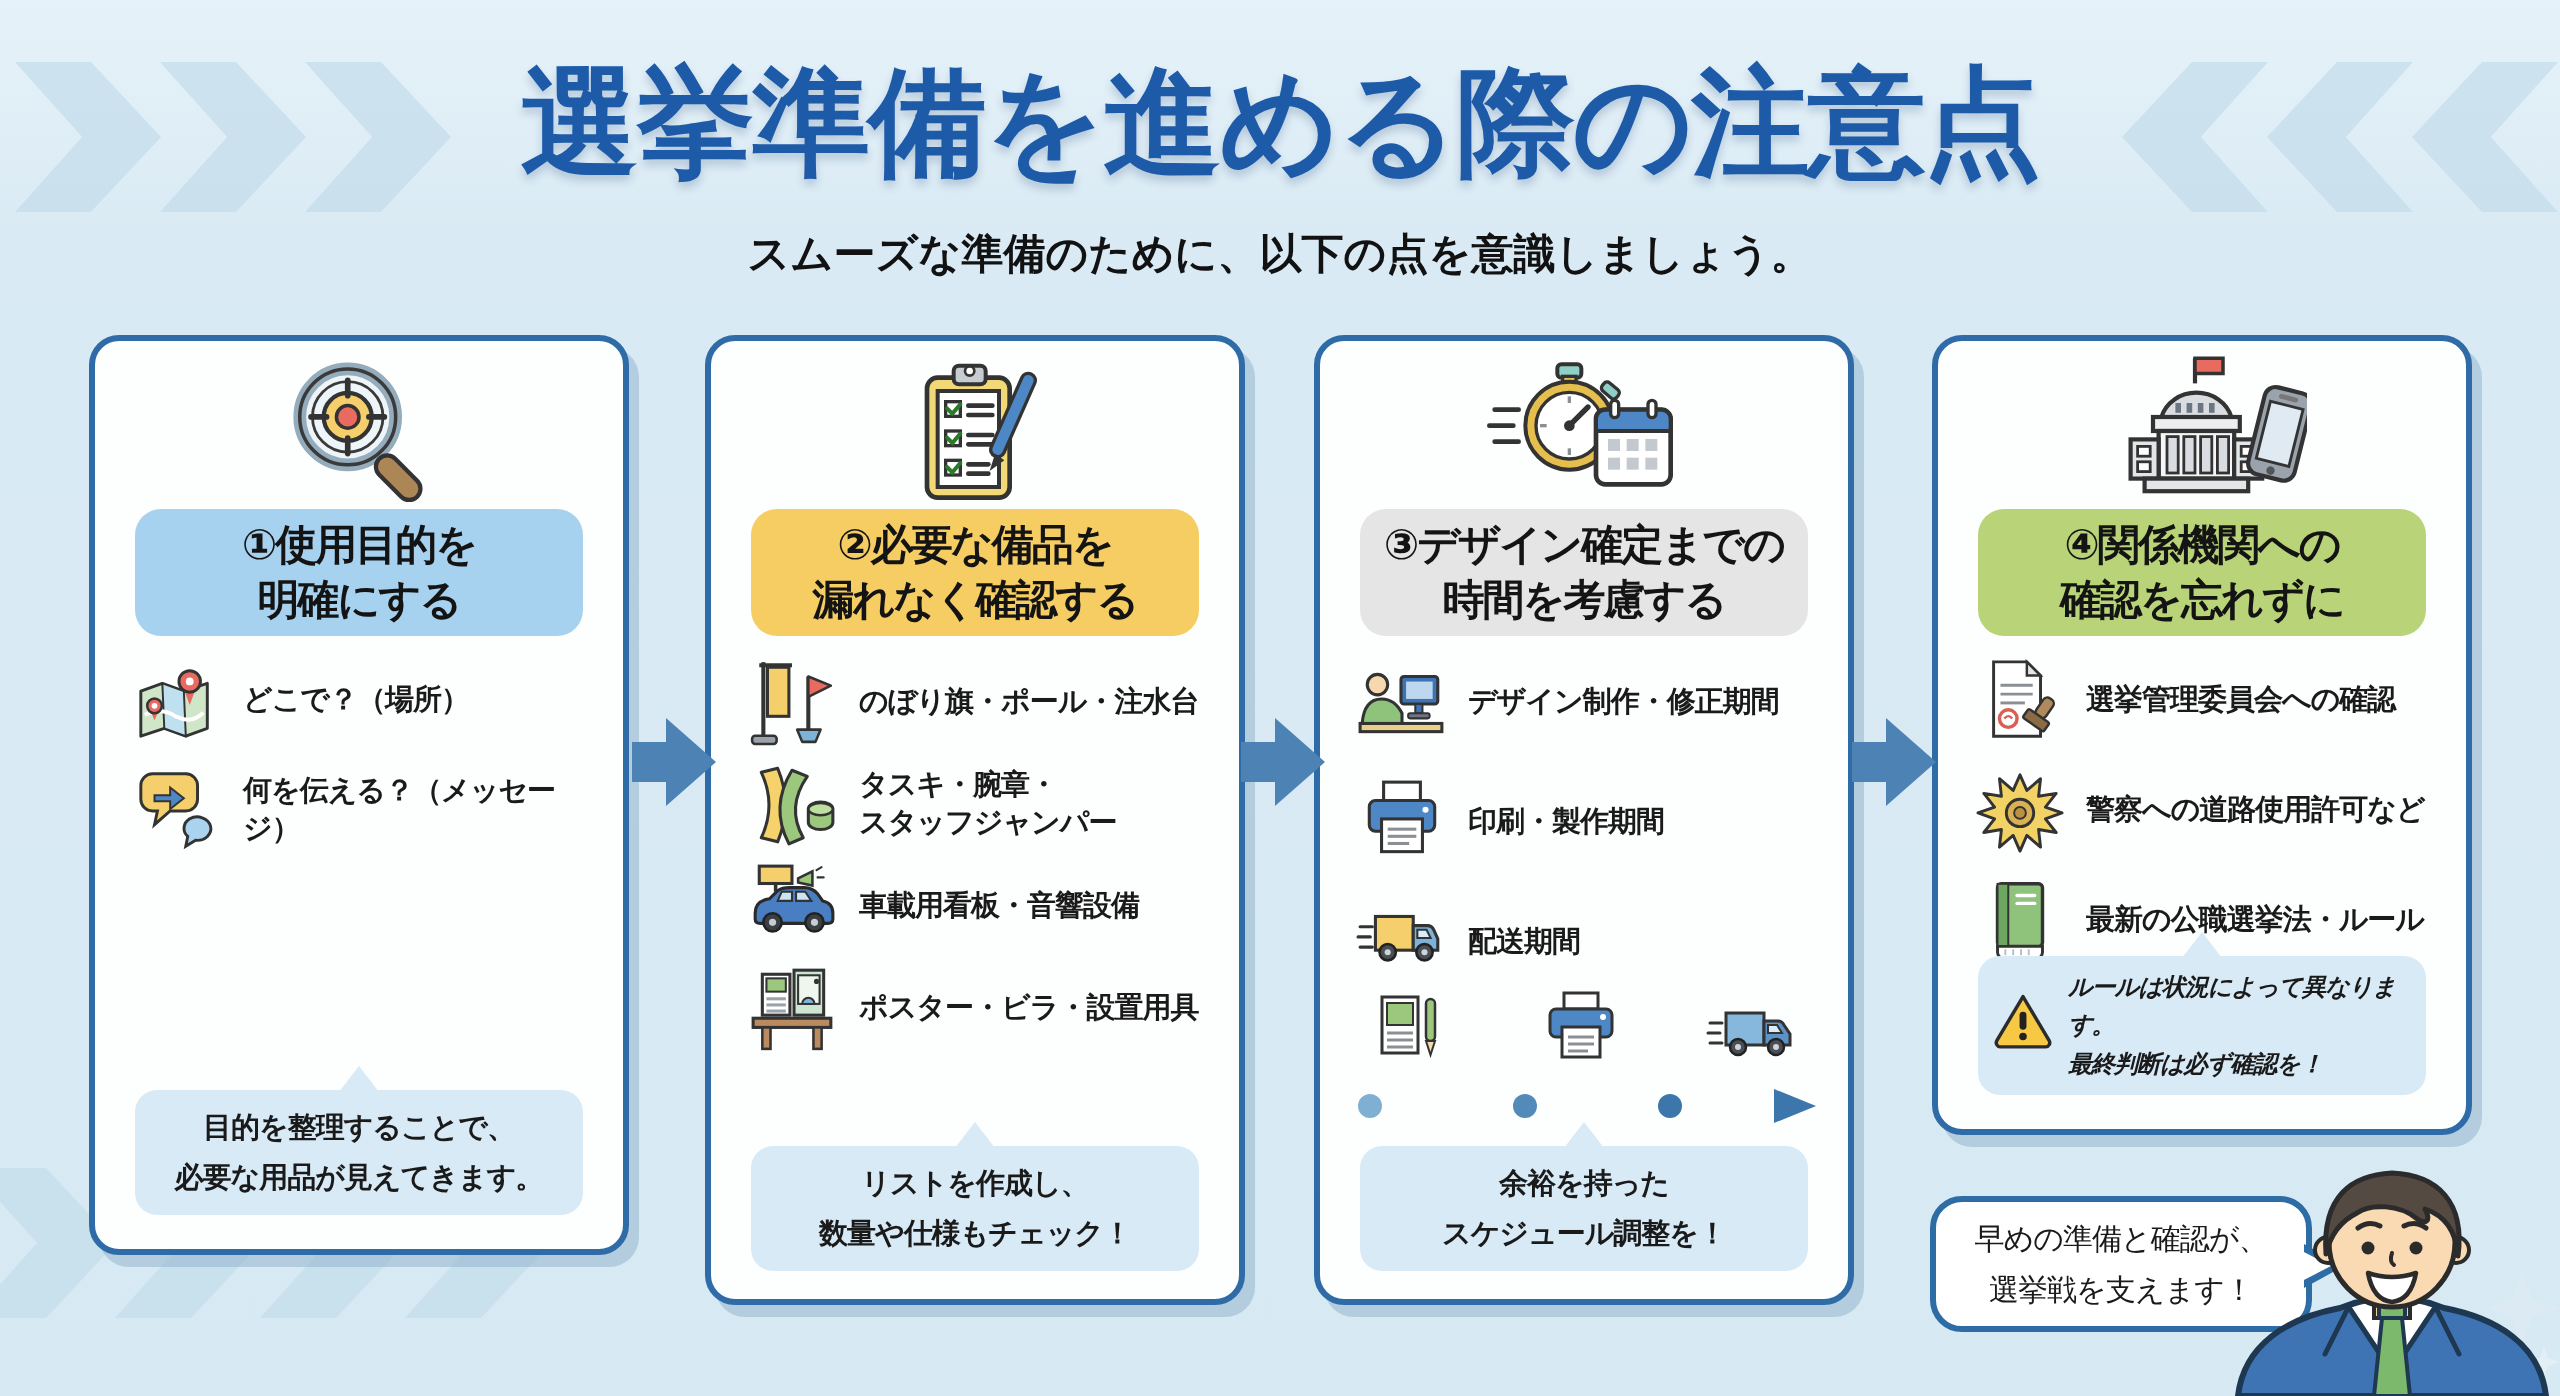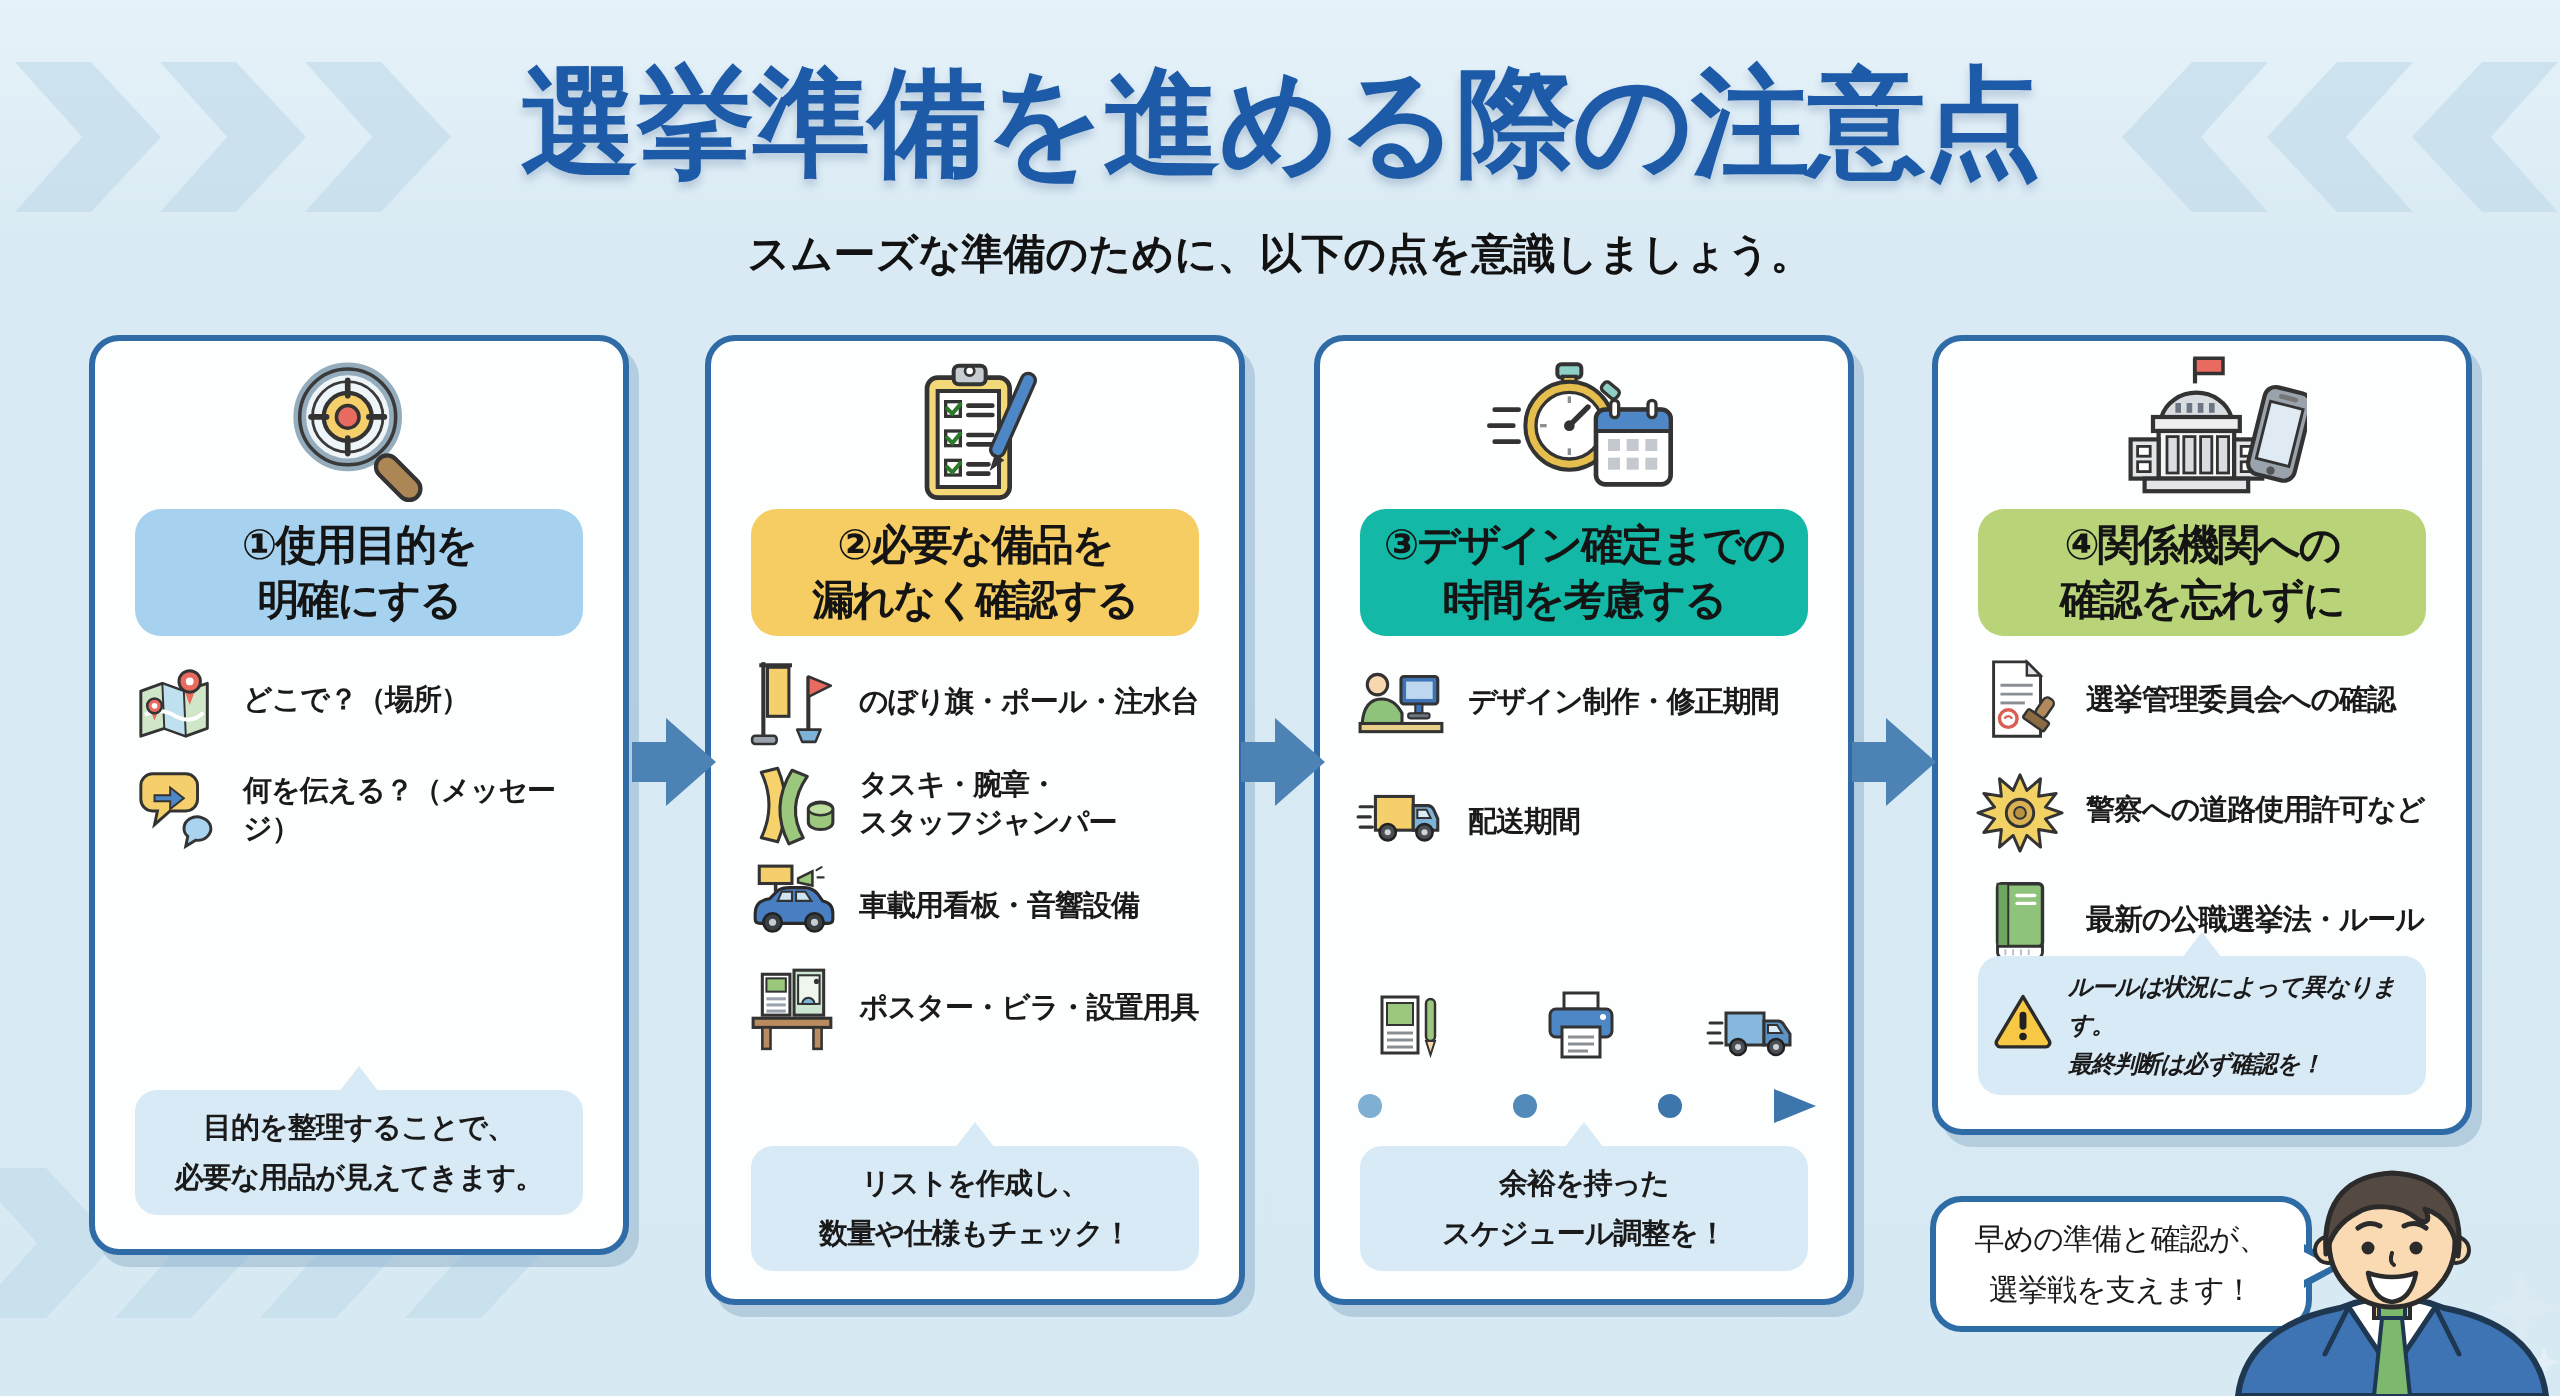--- a/index.html
+++ b/index.html
@@ -29,21 +29,21 @@
   .card.c2{left:705px;height:970px;}
   .card.c3{left:1314px;height:970px;}
   .card.c4{left:1932px;height:800px;}
   .card-icon{position:absolute;top:10px;left:0;right:0;height:160px;
     display:flex;align-items:center;justify-content:center;}
   .pill{position:absolute;top:168px;left:40px;right:40px;min-height:118px;
     border-radius:26px;display:flex;align-items:center;justify-content:center;
     text-align:center;font-size:42px;line-height:1.32;font-weight:800;
     letter-spacing:-2px;color:#141414;padding:8px 6px;}
   .pill.p1{background:#a6d2ef;} .pill.p2{background:#f6cd63;}
-  .pill.p3{background:#14b8a6;} .pill.p4{background:#b9d478;}
+  .pill.p3{background:#e5e5e5;} .pill.p4{background:#b9d478;}
   .items{position:absolute;top:315px;left:34px;right:24px;display:flex;
     flex-direction:column;}
   .c1 .items,.c4 .items{gap:22px;}
   .c2 .items{gap:10px;} .c3 .items{gap:28px;}
   .item{display:flex;align-items:center;gap:18px;min-height:86px;}
   .item-icon{flex:0 0 96px;display:flex;align-items:center;justify-content:center;}
   .item-text{font-size:29px;font-weight:800;line-height:1.3;letter-spacing:-1px;}
 
   
   .note{position:absolute;left:40px;right:40px;min-height:112px;background:#d8eaf6;
@@ -297,20 +297,36 @@
             <rect x="49" y="25" width="26" height="17" fill="#bcd7ee"></rect>
             <rect x="58" y="47" width="7" height="9" fill="#3e74b5" stroke="#333" stroke-width="2"></rect>
             <rect x="51" y="56" width="21" height="5" rx="2" fill="#6b7682" stroke="#333" stroke-width="2"></rect>
             <path d="M12,24 Q21,12 31,24 Z" fill="#6b5b4e"></path>
             <circle cx="21" cy="28" r="10" fill="#f6d7ae" stroke="#333" stroke-width="3"></circle>
             <path d="M6,66 Q8,42 25,42 Q38,42 45,56 L45,66 Z" fill="#8fc37c" stroke="#333" stroke-width="3"></path>
             <rect x="4" y="66" width="80" height="8" fill="#e8cf8a" stroke="#333" stroke-width="3"></rect>
           </svg>
         </span>
         <span class="item-text pre">デザイン制作・修正期間</span>
+      </div>
+      <div class="item">
+        <span class="item-icon">
+          <svg width="92" height="92" viewBox="0 0 90 90">
+            <rect x="27" y="6" width="36" height="18" fill="#fff" stroke="#333" stroke-width="3"></rect>
+            <rect x="13" y="24" width="64" height="30" rx="6" fill="#4e87c6" stroke="#333" stroke-width="3"></rect>
+            <circle cx="68" cy="33" r="3" fill="#fff"></circle>
+            <rect x="25" y="42" width="40" height="32" fill="#fff" stroke="#333" stroke-width="3"></rect>
+            <g stroke="#8a8f94" stroke-width="3">
+                <line x1="31" y1="52" x2="59" y2="52"></line>
+                <line x1="31" y1="59" x2="59" y2="59"></line>
+                <line x1="31" y1="66" x2="52" y2="66"></line>
+              </g>
+          </svg>
+        </span>
+        <span class="item-text pre">印刷・製作期間</span>
       </div>
       <div class="item">
         <span class="item-icon">
           <svg width="92" height="92" viewBox="0 0 90 90">
             <g stroke="#333" stroke-width="3" stroke-linecap="round">
               <line x1="4" y1="30" x2="16" y2="30"></line>
                 <line x1="2" y1="40" x2="14" y2="40"></line>
                 <line x1="4" y1="50" x2="16" y2="50"></line>
             </g>
             <rect x="19" y="20" width="37" height="33" fill="#f5cf6b" stroke="#333" stroke-width="3"></rect>

